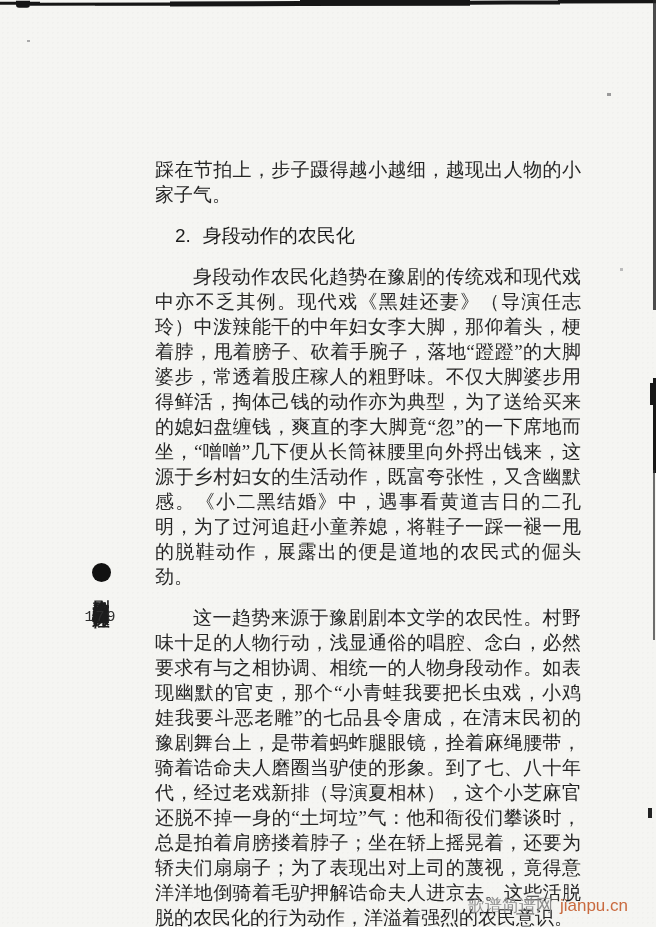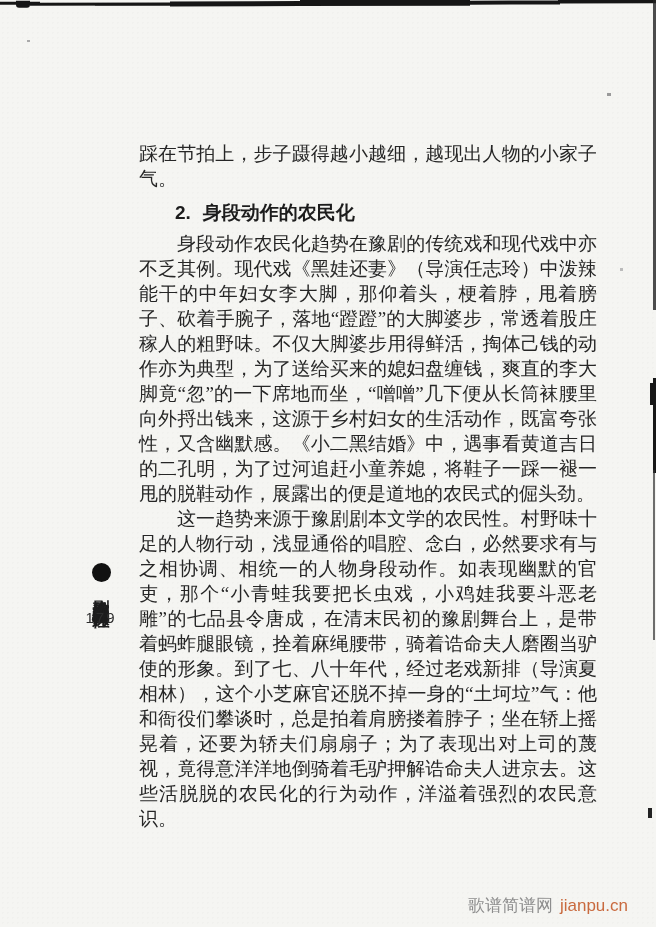--- a/index.html
+++ b/index.html
@@ -58,41 +58,41 @@
     font-weight: 600;
     letter-spacing: 1px;
     line-height: 1;
     color: #1d1d1d;
   }
   .pagenum {
     margin-top: 11px;
     font-size: 15px;
     letter-spacing: 2px;
     color: #2e2e2e;
-    font-family: Liberation Sans, sans-serif;
+    font-family: Liberation Mono, monospace;
   }
 
   
   .content {
     position: absolute;
     left: 139px;
     top: 141px;
     width: 458px;
     font-size: 19px;
     line-height: 25px;
     color: #262626;
     text-align: justify;
   }
-  .content p { margin: 0; }
+  .content p { margin: 16px; }
   .content p.indent { text-indent: 2em; }
   .heading {
     margin: 9px 0 6px 0;
     padding-left: 36px;
     font-size: 19px;
-    font-weight: 700;
+    font-weight: 400;
     color: #1c1c1c;
     font-family: "Liberation Sans", "DejaVu Sans", sans-serif;
     text-align: left;
   }
   .heading .h-num { margin-right: 12px; }
 
   
   .watermark {
     position: absolute;
     right: 28px;

